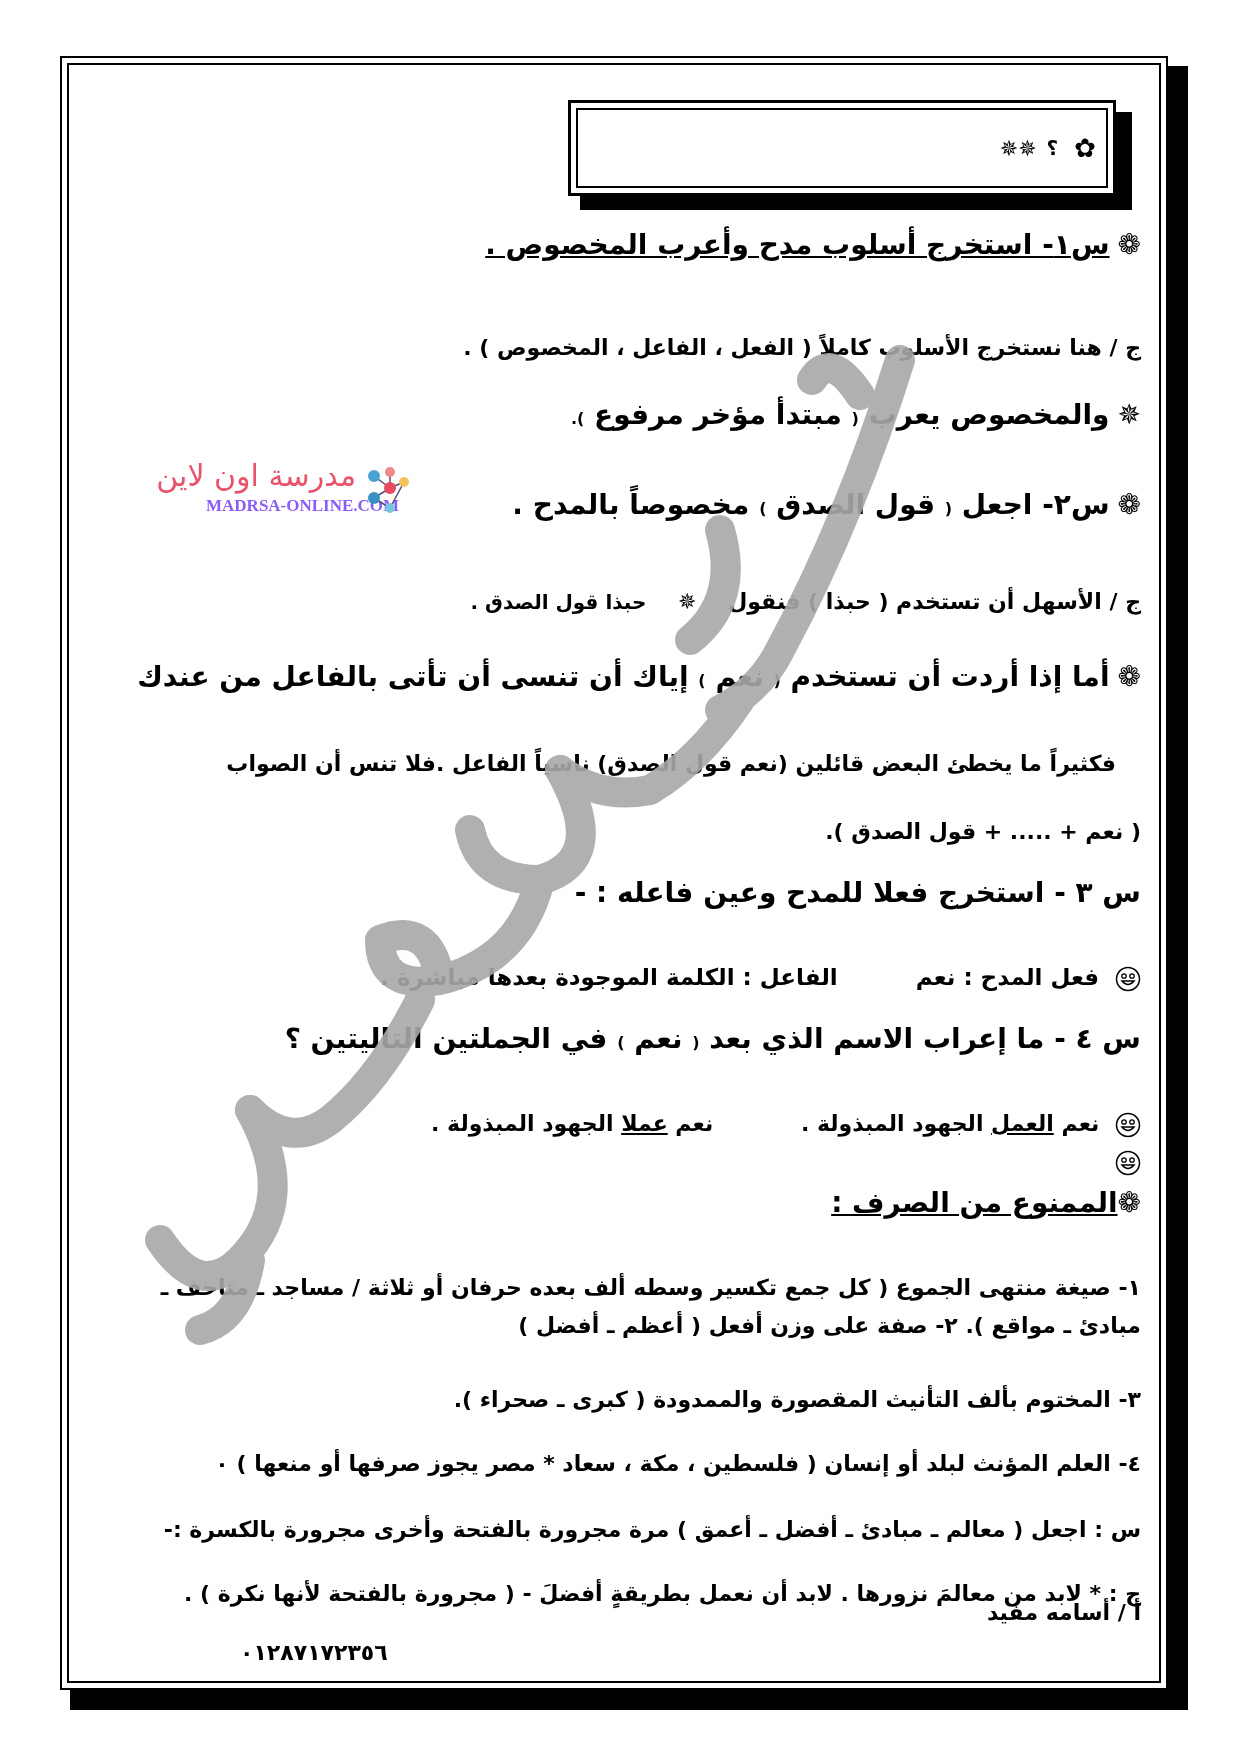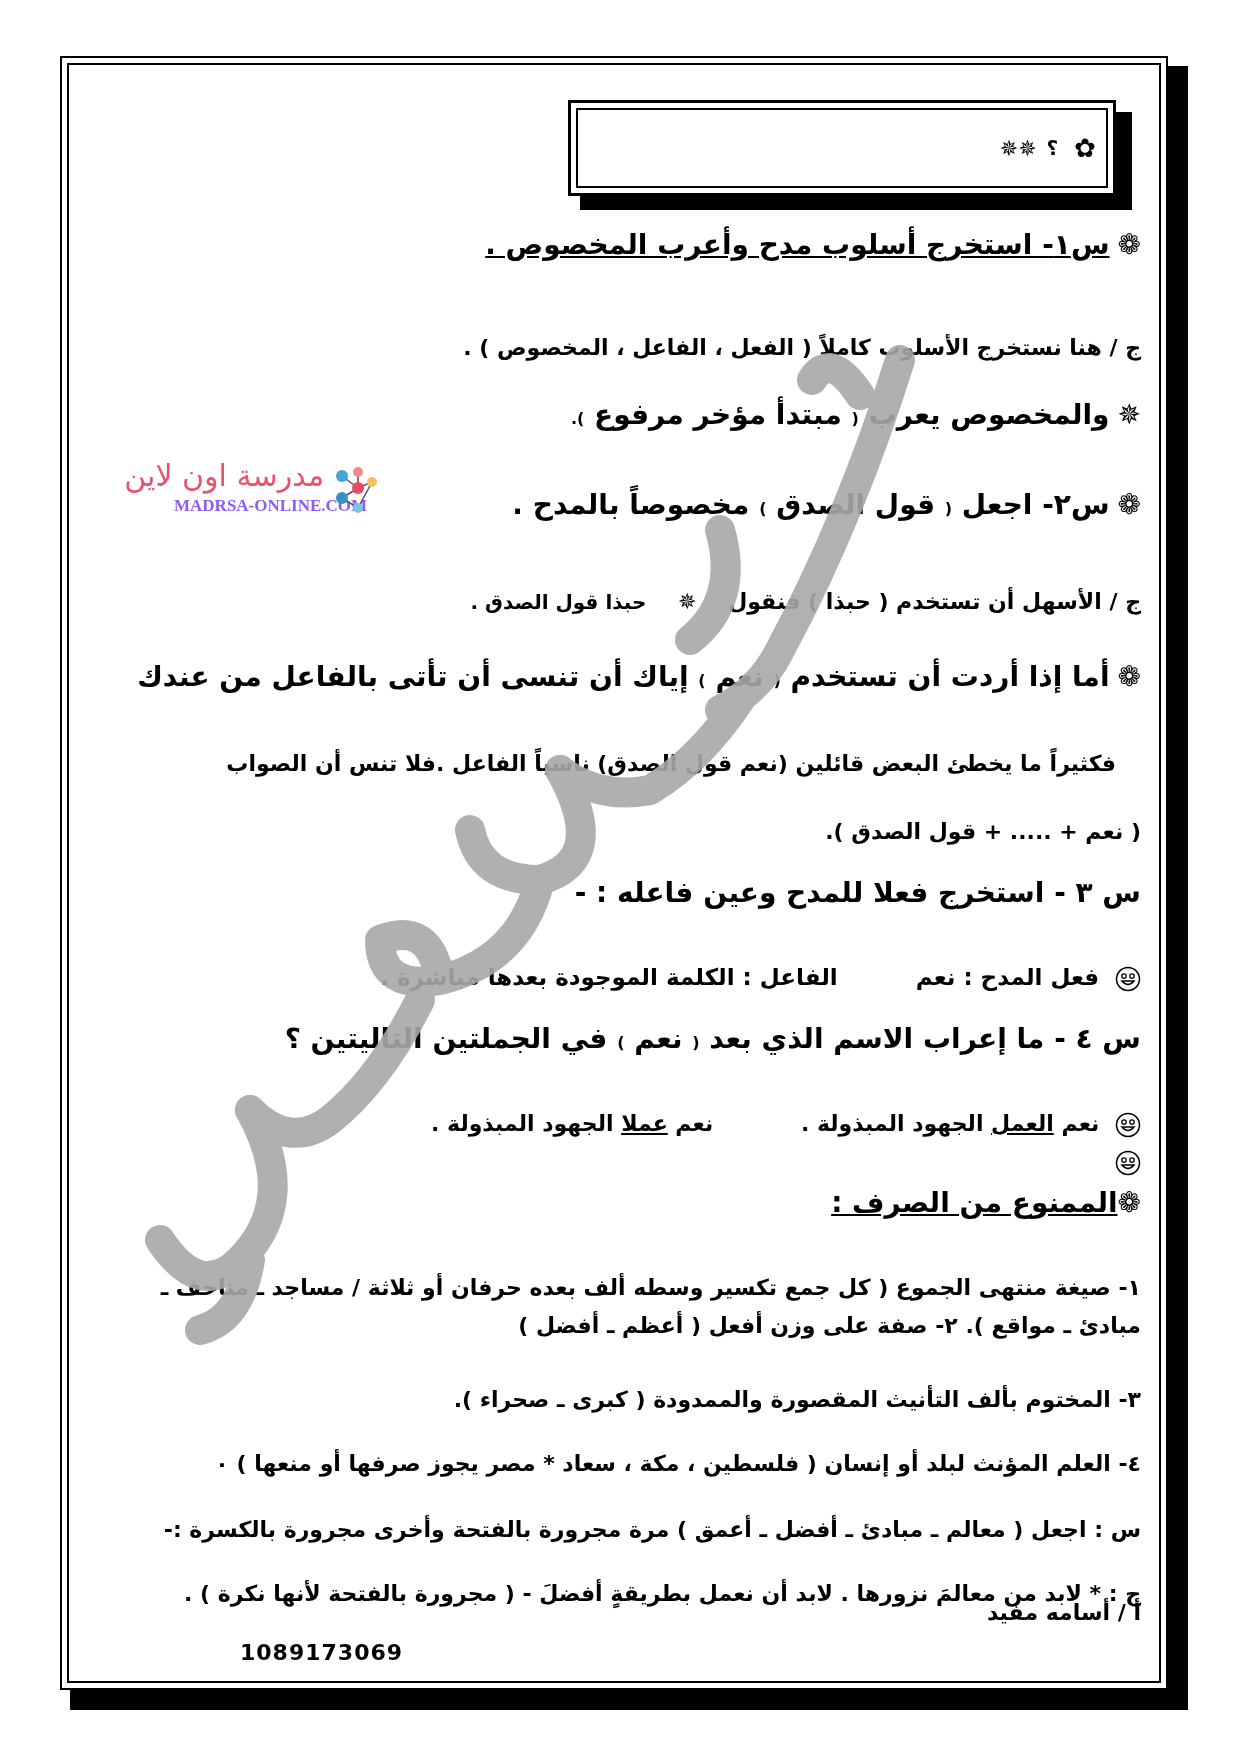--- a/index.html
+++ b/index.html
@@ -22,21 +22,21 @@
     .h { font-weight: bold; font-size: 28px; }
     .b { font-weight: bold; font-size: 23px; }
     .n { font-weight: bold; font-size: 22px; margin-top: 13px; }
     .paren { font-size: 16px; font-weight: bold; }
     .icon { display:inline-block; margin-left: 8px; font-weight: normal; }
     .smiley { display:inline-block; width: 26px; height: 26px; vertical-align: middle; margin-left: 8px; }
     u { text-decoration: underline; }
 
     .watermark { position: absolute; left: 0; top: 0; width: 1241px; height: 1754px; pointer-events: none; }
 
-    .logo { position: absolute; left: 134px; top: 458px; width: 250px; height: 70px; }
+    .logo { position: absolute; left: 166px; top: 458px; width: 250px; height: 70px; }
     .logo-ar { position: absolute; right: 60px; top: 0; font-size: 30px; color: #e8536b; font-family: "DejaVu Sans", sans-serif; direction: rtl; white-space: nowrap; }
     .logo-en { position: absolute; left: 0; top: 38px; font-size: 17px; color: #8b5cf6; font-family: Liberation Serif, serif; font-weight: bold; letter-spacing: 0px; white-space: nowrap; margin-left: 40px; }
     .logo-svg { position: absolute; right: 0; top: 4px; width: 56px; height: 56px; }
 
     .footer-left { position: absolute; left: 240px; top: 1640px; font-size: 22px; font-weight: bold; white-space: nowrap; letter-spacing: 1px; }
     .footer-right { position: absolute; right: 100px; top: 1600px; font-size: 22px; font-weight: bold; direction: rtl; white-space: nowrap; }
   </style>
 </head>
 <body>
 
@@ -154,21 +154,21 @@
 <div class="line h" style="top:1186px;">
   <span>❁</span><u>الممنوع من الصرف :</u>
 </div>
 <div class="line n" style="top:1262px; right:100px;">١- صيغة منتهى الجموع ( كل جمع تكسير وسطه ألف بعده حرفان أو ثلاثة / مساجد ـ متاحف ـ</div>
 <div class="line n" style="top:1300px;">مبادئ ـ مواقع ). ٢- صفة على وزن أفعل ( أعظم ـ أفضل )</div>
 <div class="line n" style="top:1374px;">٣- المختوم بألف التأنيث المقصورة والممدودة ( كبرى ـ صحراء ).</div>
 <div class="line n" style="top:1438px;">٤- العلم المؤنث لبلد أو إنسان ( فلسطين ، مكة ، سعاد  *  مصر يجوز صرفها أو منعها ) ٠</div>
 <div class="line n" style="top:1504px;">س : اجعل ( معالم ـ مبادئ ـ أفضل ـ أعمق ) مرة مجرورة بالفتحة وأخرى مجرورة بالكسرة :-</div>
 <div class="line n" style="top:1568px;">ج : * لابد من معالمَ نزورها . لابد أن نعمل بطريقةٍ أفضلَ -  ( مجرورة بالفتحة لأنها نكرة ) .</div>
 
-<div class="footer-left">1089173069</div>
+<div class="footer-left">٠١٢٨٧١٧٢٣٥٦</div>
 <div class="footer-right">أ / أسامه مفيد</div>
 
 <svg class="watermark" viewBox="0 0 1241 1754">
   <g fill="none" stroke="#a8a8a8" stroke-width="30" stroke-linecap="round" stroke-linejoin="round" opacity="0.9">
     <path d="M860 395 Q830 350 812 380"></path>
     <path d="M900 360 Q850 520 780 650 Q760 690 720 710"></path>
     <path d="M720 530 Q740 600 690 640"></path>
     <path d="M740 700 Q700 760 650 790 Q600 800 560 770"></path>
     <path d="M560 770 Q610 860 540 880 Q480 880 470 830"></path>
     <path d="M540 880 Q520 960 440 980 Q380 990 380 940 Q430 920 440 980"></path>

